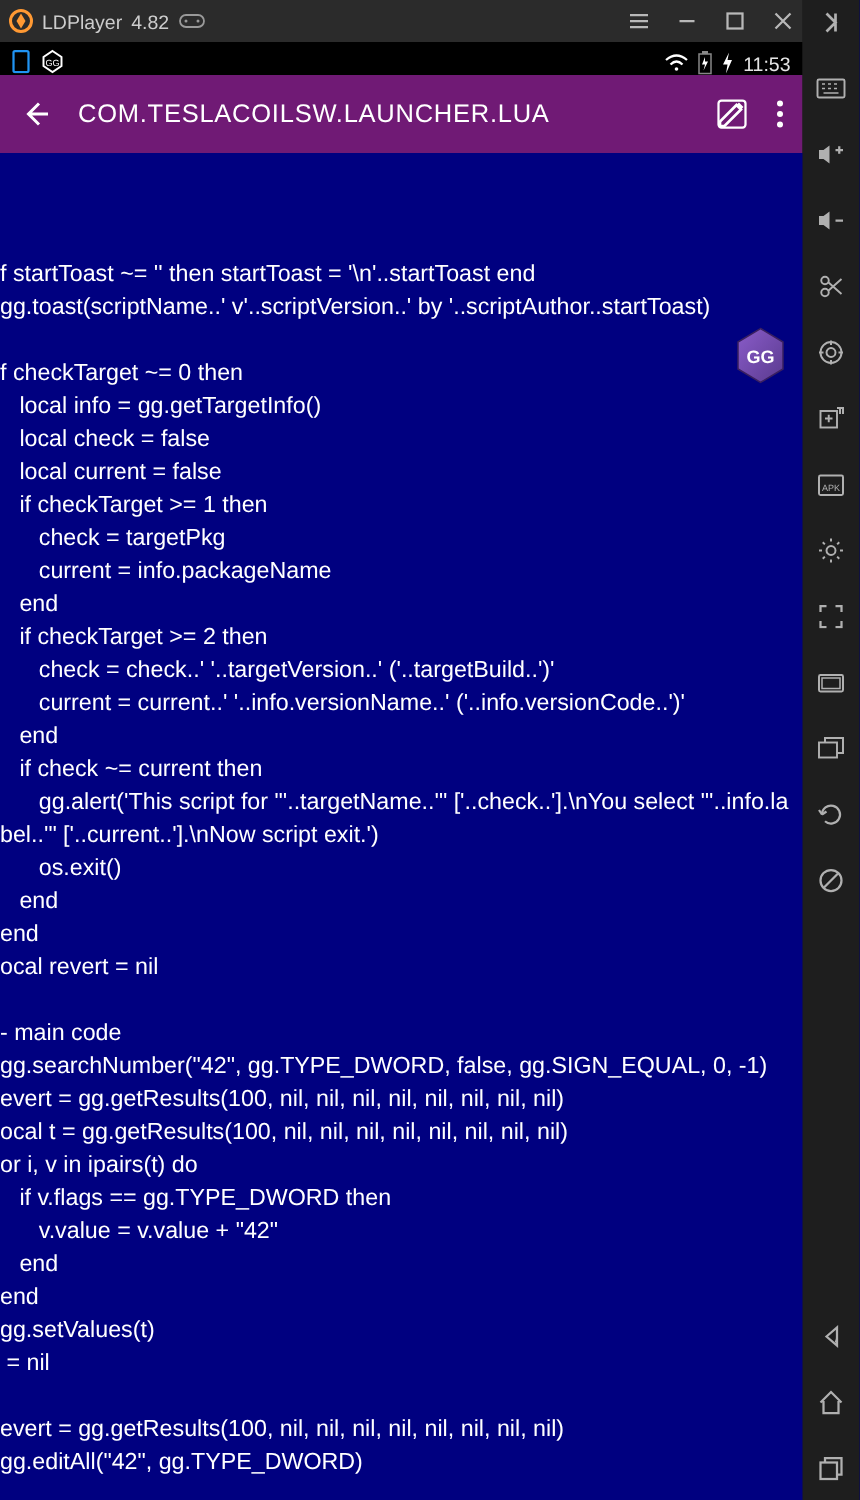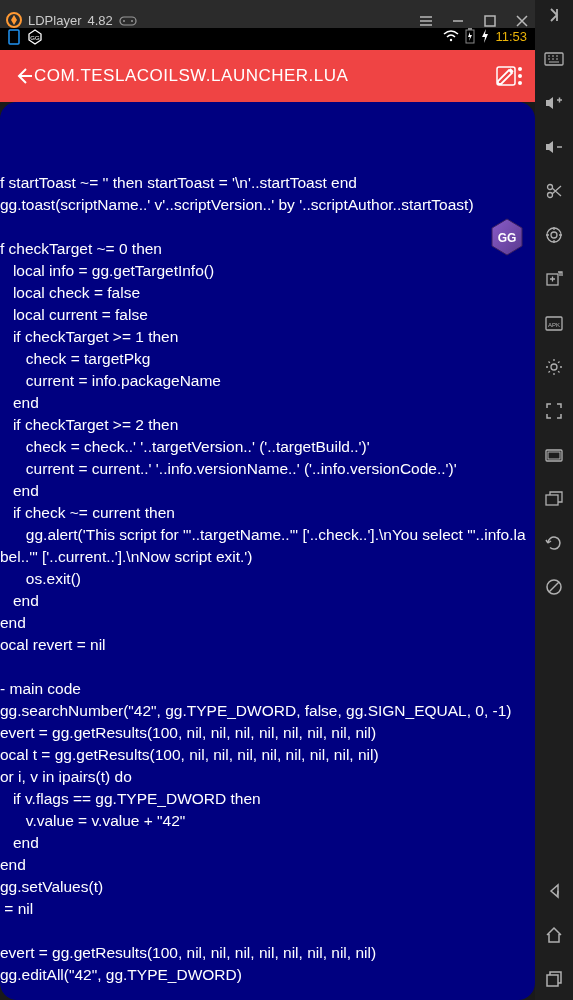--- a/index.html
+++ b/index.html
@@ -1,29 +1,29 @@
 <!DOCTYPE html>
 <html><head>
   <meta charset="utf-8">
   <style>
     * { margin: 0; padding: 0; box-sizing: border-box; }
     body { font-family: -apple-system, BlinkMacSystemFont, "Segoe UI", Arial, sans-serif; width: 573px; height: 1000px; background: #1a1a1a; display: flex; overflow: hidden; }
     .main-area { flex: 1; display: flex; flex-direction: column; }
-    .titlebar { height: 28px; background: #2b2b2b; display: flex; align-items: flex-end; padding: 0 6px; color: #ccc; font-size: 13px; }
+    .titlebar { height: 28px; background: #2b2b2b; display: flex; align-items: center; padding: 0 6px; color: #ccc; font-size: 13px; }
     .titlebar-logo { width: 16px; height: 16px; margin-right: 6px; display: inline-flex; align-items: center; justify-content: center; }
     .titlebar-title { flex: 1; display: flex; align-items: center; gap: 6px; }
     .titlebar-controls { display: flex; gap: 18px; align-items: center; }
     .titlebar-controls span { color: #b8b8b8; cursor: pointer; font-size: 16px; }
-    .statusbar { height: 22px; background: #000; display: flex; align-items: flex-start; padding: 0 8px; color: #eab308; }
+    .statusbar { height: 22px; background: #000; display: flex; align-items: flex-end; padding: 0 8px; color: #e5e5e5; }
     .statusbar-left { display: flex; align-items: center; gap: 6px; flex: 1; }
     .statusbar-right { display: flex; align-items: center; gap: 6px; font-size: 13px; }
-    .toolbar { height: 52px; background: #ef4444; display: flex; align-items: center; padding: 0 12px; color: #fff; }
+    .toolbar { height: 52px; background: #701a75; display: flex; align-items: center; padding: 0 12px; gap: 18px; color: #fff; }
     .toolbar-title { flex: 1; font-size: 17px; letter-spacing: 0.5px; }
     .toolbar-icon { cursor: pointer; }
-    .content { flex: 1; background: #000080; color: #fff; font-family: Arial, sans-serif; font-size: 15.5px; line-height: 22px; padding: 4px 2px 4px 0; overflow: hidden; position: relative; white-space: pre; border-radius: 17px; }
+    .content { flex: 1; background: #000080; color: #fff; font-family: Arial, sans-serif; font-size: 15.5px; line-height: 22px; padding: 4px 2px 4px 0; overflow: hidden; position: relative; white-space: pre; }
     .content-text { white-space: pre-wrap; word-break: break-all; }
     .floating-badge { position: absolute; right: 7px; top: 70px; width: 42px; height: 42px; }
     .right-sidebar { width: 38px; background: #1e1e1e; display: flex; flex-direction: column; align-items: center; padding-top: 4px; gap: 22px; color: #b0b0b0; }
     .sidebar-icon { width: 22px; height: 22px; display: flex; align-items: center; justify-content: center; cursor: pointer; }
     .sidebar-spacer { flex: 1; }
     svg { display: block; }
   </style>
 </head>
 <body>
 

